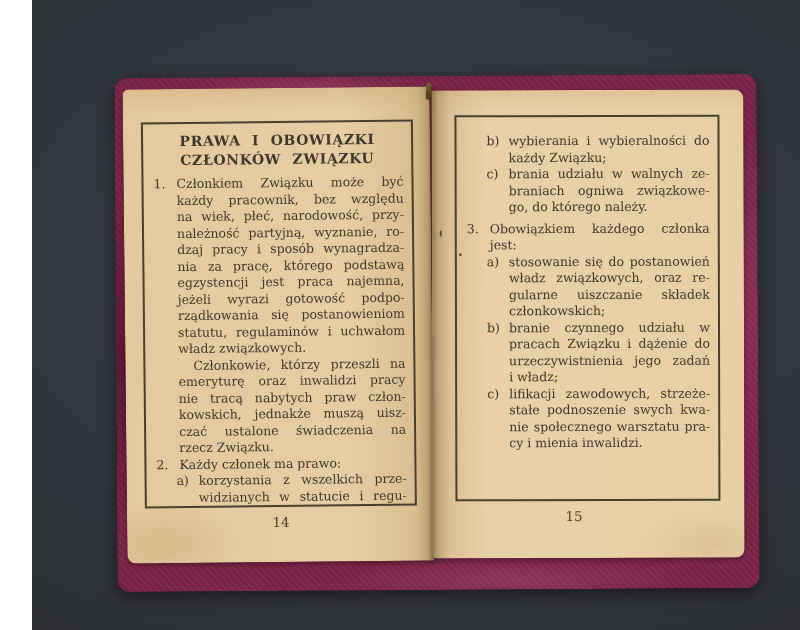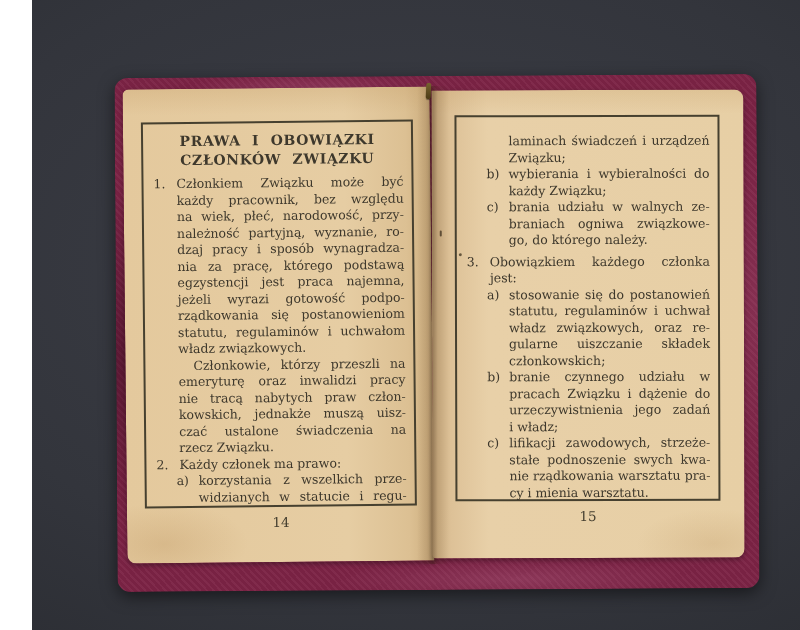--- a/index.html
+++ b/index.html
@@ -63,21 +63,21 @@
   .blk .marker{position:absolute;top:0;}
   .l1{padding-left:25px;}  .l1 > .marker{left:2px;}
   .l2{padding-left:44px;}  .l2 > .marker{left:22px;}
   .sp{margin-top:5px;}
   .ln{text-align:justify;text-align-last:justify;}
   .ln.end{text-align-last:left;}
   .ln.ind{text-indent:15px;}
 
   .pagenum{position:absolute;text-align:center;font-size:13.5px;color:#453f30;}
   .page-left .pagenum{left:18px;top:426px;width:272px;}
-  .page-right .pagenum{left:23px;top:418px;width:265px;}
+  .page-right .pagenum{left:9px;top:418px;width:265px;}
 
   
   .speck{position:absolute;background:rgba(60,48,30,0.75);border-radius:50%;}
   .speck-a{left:27px;top:163px;width:3px;height:3px;}
   .speck-b{left:8px;top:140px;width:2px;height:6px;border-radius:1px;}
 </style>
 </head>
 <body>
 
 <div class="scene">
@@ -124,60 +124,55 @@
           </div>
         </div>
     </div>
     <div class="pagenum">14</div>
   </div>
 
   <div class="page page-right">
     <div class="pbox">
       <div class="text">
           <div class="blk l2">
-            <div class="ln">laminach świadczeń i urządzeń</div>
-            <div class="ln end">Związku;</div>
-          </div>
-          <div class="blk l2">
             <span class="marker">b)</span>
             <div class="ln">wybierania i wybieralności do</div>
             <div class="ln end">każdy Związku;</div>
           </div>
           <div class="blk l2">
             <span class="marker">c)</span>
             <div class="ln">brania udziału w walnych ze-</div>
             <div class="ln">braniach ogniwa związkowe-</div>
             <div class="ln end">go, do którego należy.</div>
           </div>
           <div class="blk l1 sp">
             <span class="marker">3.</span>
             <div class="ln">Obowiązkiem każdego członka</div>
             <div class="ln end">jest:</div>
           </div>
           <div class="blk l2">
             <span class="marker">a)</span>
             <div class="ln">stosowanie się do postanowień</div>
-            <div class="ln">statutu, regulaminów i uchwał</div>
             <div class="ln">władz związkowych, oraz re-</div>
             <div class="ln">gularne uiszczanie składek</div>
             <div class="ln end">członkowskich;</div>
           </div>
           <div class="blk l2">
             <span class="marker">b)</span>
             <div class="ln">branie czynnego udziału w</div>
             <div class="ln">pracach Związku i dążenie do</div>
             <div class="ln">urzeczywistnienia jego zadań</div>
             <div class="ln end">i władz;</div>
           </div>
           <div class="blk l2">
             <span class="marker">c)</span>
             <div class="ln">lifikacji zawodowych, strzeże-</div>
             <div class="ln">stałe podnoszenie swych kwa-</div>
-            <div class="ln">nie rządkowania warsztatu pra-</div>
-            <div class="ln end">cy i mienia warsztatu.</div>
+            <div class="ln">nie społecznego warsztatu pra-</div>
+            <div class="ln end">cy i mienia inwalidzi.</div>
           </div>
         </div>
     </div>
     <div class="pagenum">15</div>
     <div class="speck speck-a"></div>
     <div class="speck speck-b"></div>
   </div>
 
   <div class="gutter"></div>
   <div class="staple"></div>

